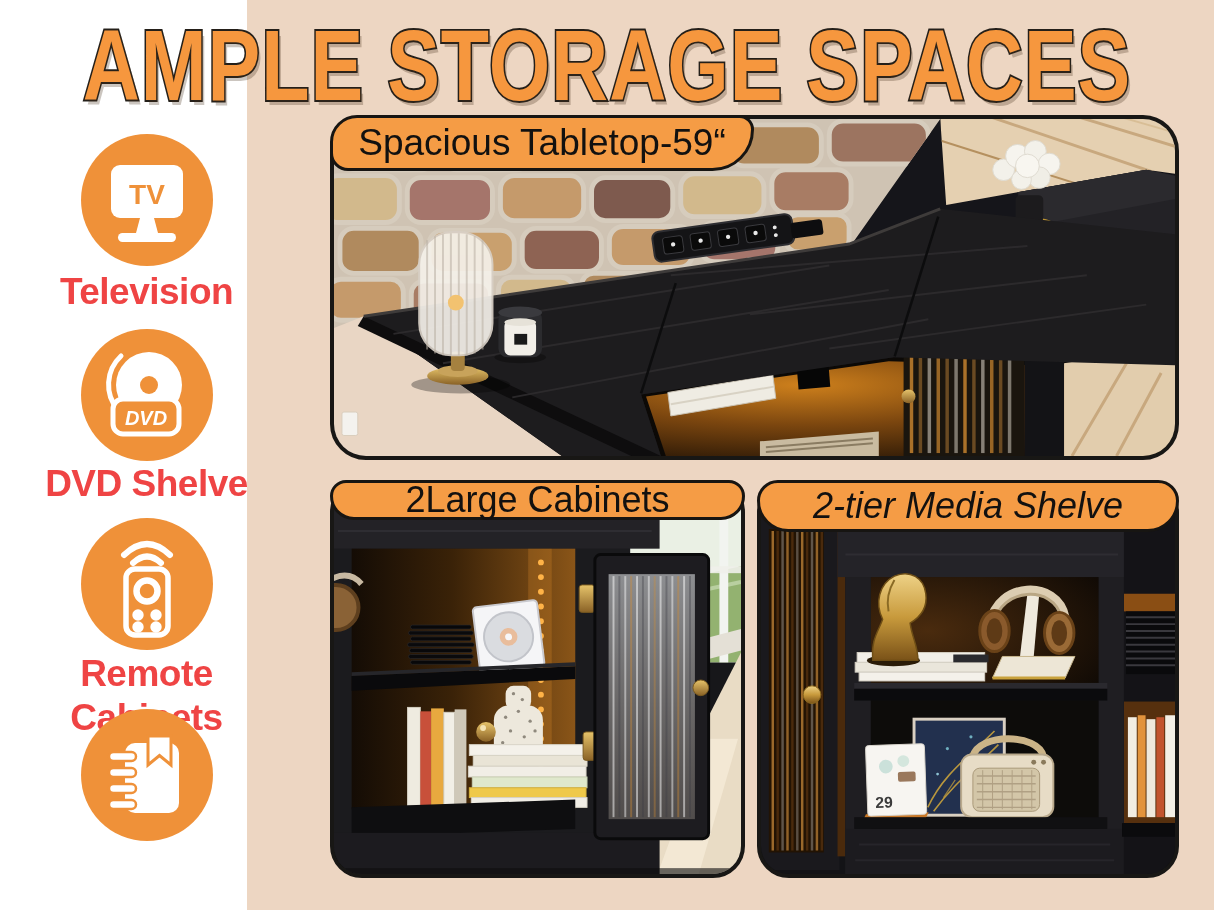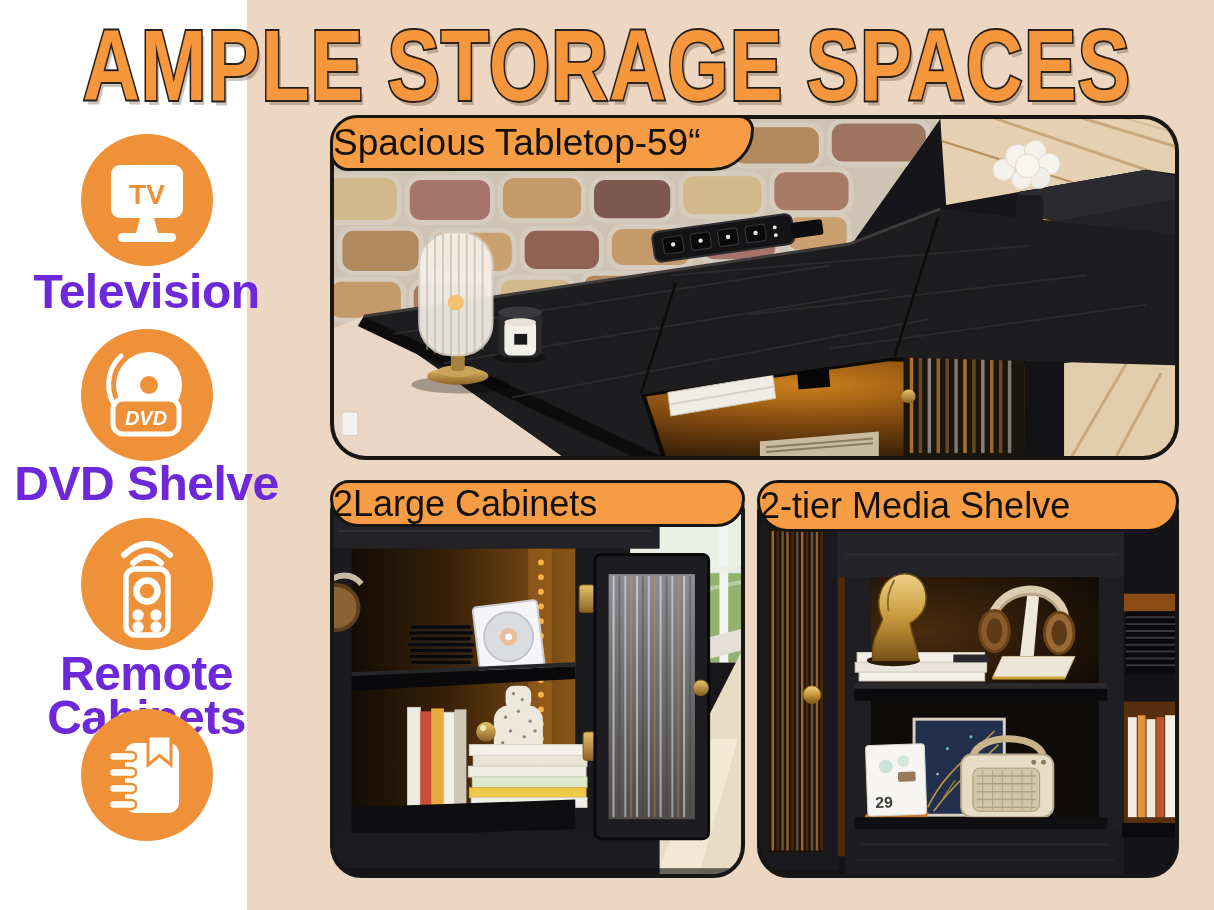--- a/index.html
+++ b/index.html
@@ -8,33 +8,33 @@
   .side-panel{position:absolute;left:0;top:0;width:247px;height:910px;background:#FFFFFF;}
   .page-title{position:absolute;top:16px;left:0;width:1214px;margin:0;text-align:center;
 
               font-size:79px;font-weight:bold;line-height:1;letter-spacing:1px;white-space:nowrap;
               color:#F6973E;-webkit-text-stroke:3px #241F19;paint-order:stroke fill;
               text-shadow:3px 4px 0 rgba(70,45,25,.28);
               transform:scaleY(1.26);transform-origin:top center;}
   .icon-circle{position:absolute;left:79px;width:136px;height:136px;}
   .icon-circle svg{display:block;width:100%;height:100%;}
   .side-label{position:absolute;left:0;width:293px;text-align:center;font-weight:bold;
-              font-size:48px;letter-spacing:-0.5px;color:#6d28d9;line-height:44px;}
+              font-size:37px;letter-spacing:-0.5px;color:#ef4444;line-height:44px;}
   .photo{position:absolute;box-sizing:border-box;border:4px solid #181715;overflow:hidden;
          background:#15151a;z-index:1;}
   .photo svg{display:block;width:100%;height:100%;}
   #photo-tabletop{left:330px;top:115px;width:849px;height:345px;border-radius:36px;}
   #photo-cabinets{left:330px;top:480px;width:415px;height:398px;border-radius:32px;}
   #photo-media{left:757px;top:480px;width:422px;height:398px;border-radius:32px;}
   .badge{position:absolute;z-index:5;background:#F59C45;border:3px solid #171512;
-         box-sizing:border-box;color:#121110;display:flex;align-items:center;justify-content:flex-start;
+         box-sizing:border-box;color:#121110;display:flex;align-items:center;justify-content:center;
          font-size:37px;white-space:nowrap;}
   #badge-tabletop{left:330px;top:115px;width:424px;height:56px;border-radius:30px 16px 46px 20px;}
-  #badge-cabinets{left:330px;top:480px;width:415px;height:47px;border-radius:28px 28px 42px 42px;font-size:36px;}
-  #badge-media{left:757px;top:480px;width:422px;height:52px;border-radius:28px 28px 42px 42px;font-size:36px;}
+  #badge-cabinets{left:330px;top:480px;width:415px;height:40px;border-radius:28px 28px 42px 42px;font-size:36px;}
+  #badge-media{left:757px;top:480px;width:422px;height:52px;border-radius:28px 28px 42px 42px;font-size:36px;font-style:italic;}
 </style>
 </head>
 <body>
 
 <div class="canvas">
 
   <div class="side-panel">
 
     <div class="icon-circle" style="top:132px">
       <svg viewBox="0 0 136 136">

